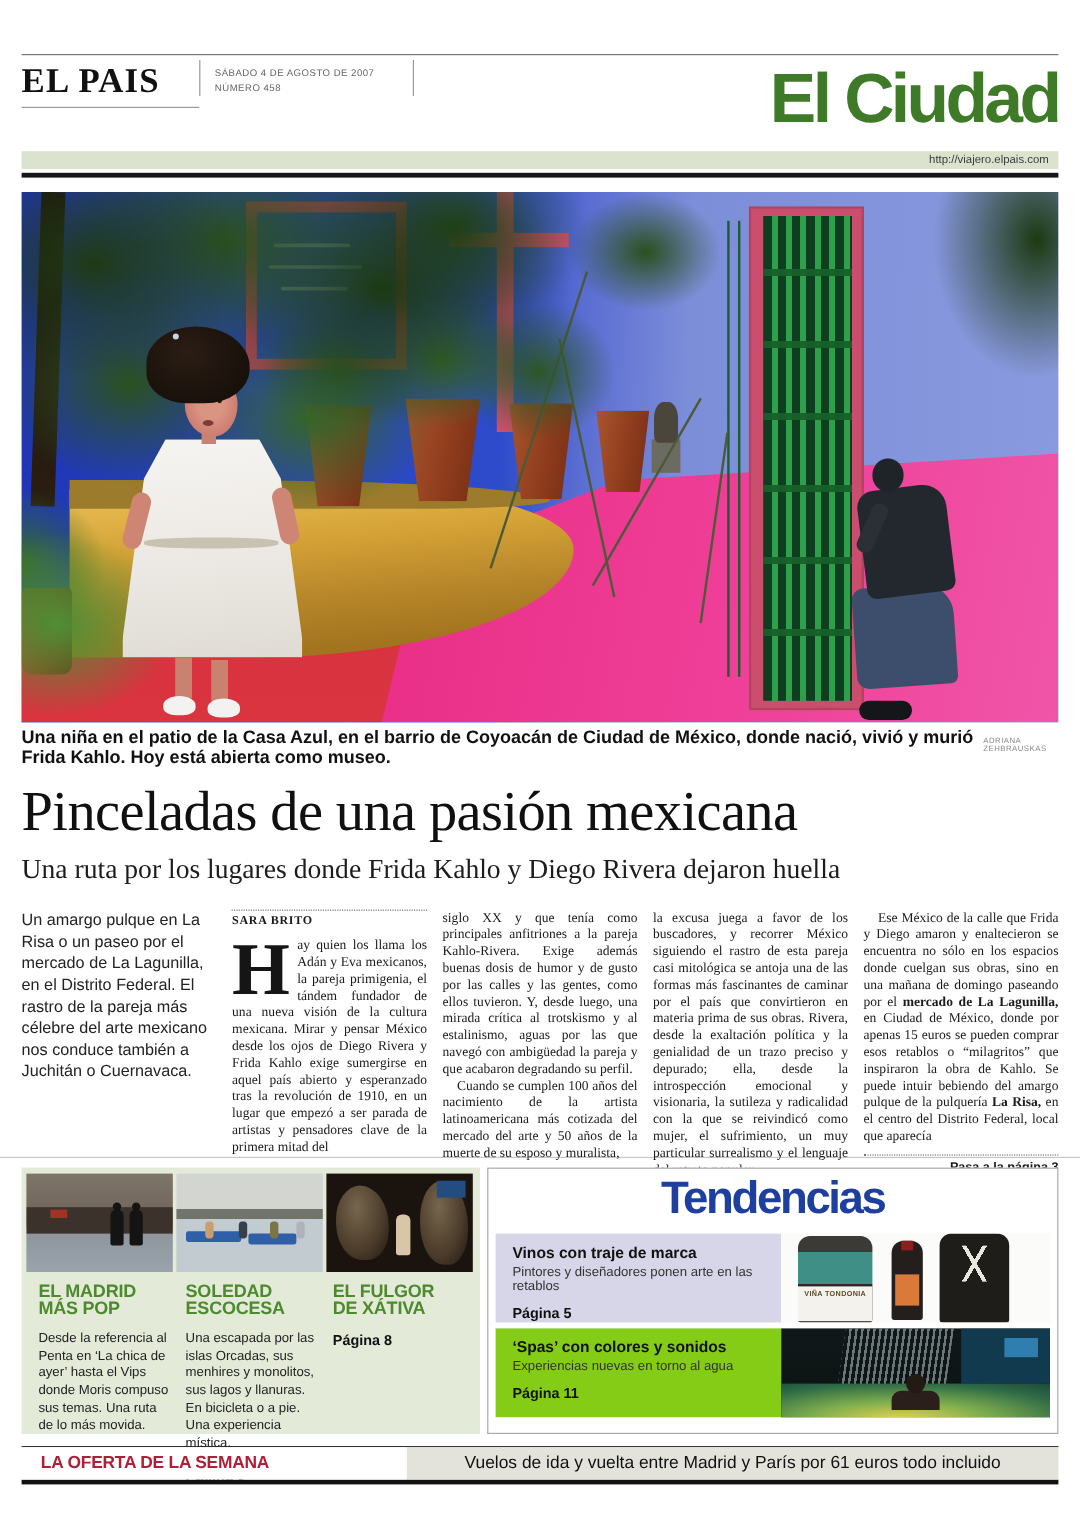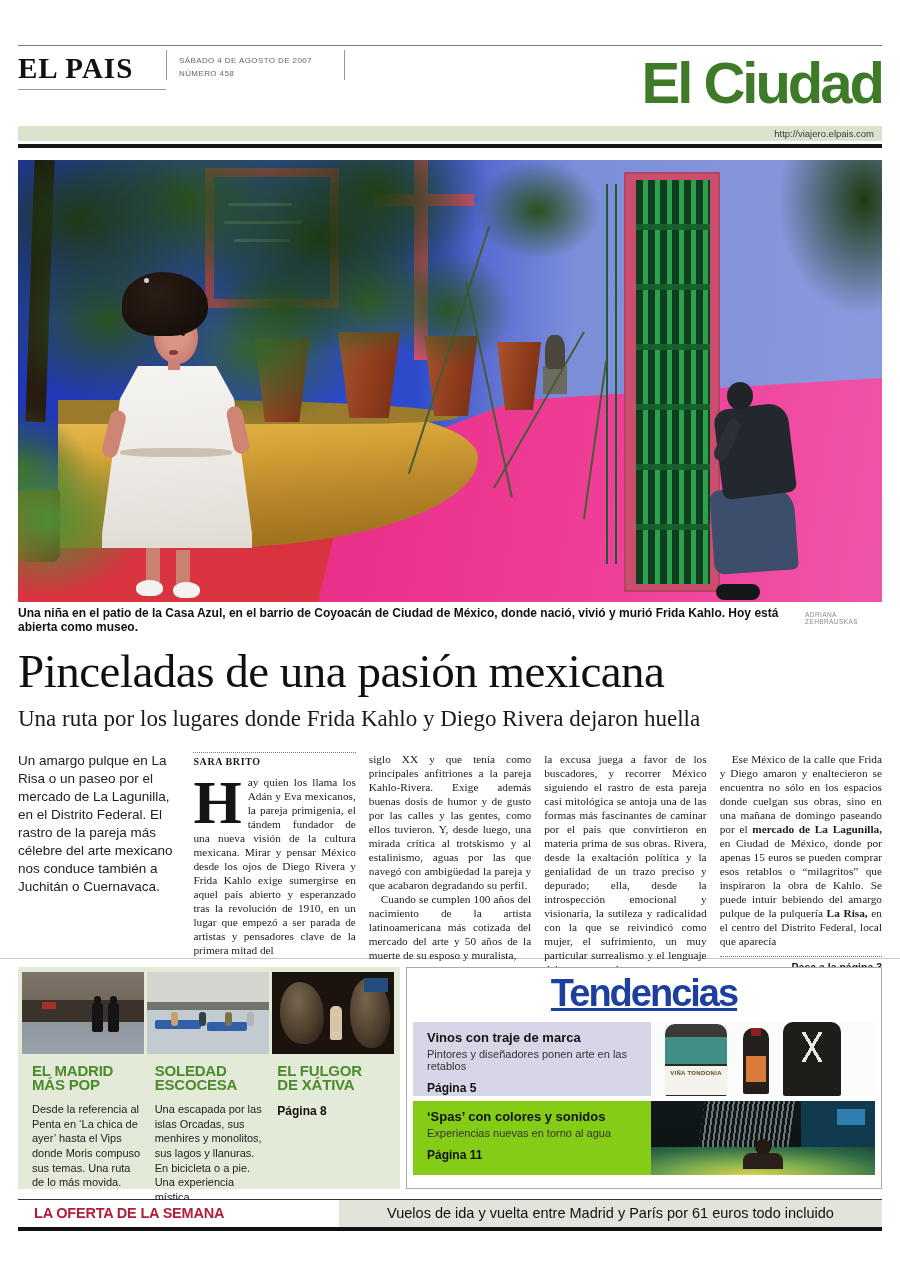--- a/index.html
+++ b/index.html
@@ -94,21 +94,21 @@
   .girl-arm{width:16px;height:48px;background:#cf8573;border-radius:8px;}
   .girl-arm.a1{left:88px;top:250px;transform:rotate(14deg);}
   .girl-arm.a2{left:212px;top:246px;transform:rotate(-12deg);}
   .girl-leg{width:14px;height:34px;background:#c98170;}
   .girl-leg.l1{left:128px;top:388px;} .girl-leg.l2{left:158px;top:390px;}
   .girl-shoe{width:27px;height:16px;background:#f2f2f0;border-radius:50% 50% 40% 40%;}
   .girl-shoe.s1{left:118px;top:420px;} .girl-shoe.s2{left:155px;top:422px;}
 
   
   .caption-row{margin:4px 18px 0;display:flex;justify-content:space-between;align-items:baseline;}
-  .caption{font-size:12px;font-weight:bold;color:#111;}
+  .caption{font-size:15px;font-weight:bold;color:#111;}
   .credit{font-size:6.5px;color:#8a8a8a;letter-spacing:.4px;}
   h1.headline{margin:14px 18px 0;font-family:"Liberation Serif",serif;font-weight:normal;font-size:47px;line-height:1.02;color:#101010;letter-spacing:-.5px;}
   h2.standfirst{margin:10px 18px 0;font-family:"Liberation Serif",serif;font-weight:normal;font-size:23px;color:#1c1c1c;}
 
   
   .article{margin:20px 18px 0;display:flex;gap:13px;height:192px;}
   .col{flex:1 1 0;min-width:0;}
   .intro{font-size:13.5px;line-height:1.33;color:#222;}
   .byline-block{border-top:1px dotted #777;padding-top:3px;margin-bottom:8px;
     font-family:"Liberation Serif",serif;font-weight:bold;font-size:10px;letter-spacing:.6px;}
@@ -145,21 +145,21 @@
   .t3 .sc.s2{left:78px;top:6px;width:40px;height:70px;}
   .t3 .kid{left:58px;top:34px;width:12px;height:34px;background:#d9c6a8;border-radius:5px 5px 2px 2px;}
   .t3 .screen{left:92px;top:6px;width:24px;height:14px;background:#234d80;}
   .teasers{display:flex;gap:14px;padding:10px 14px 0;}
   .teaser{flex:1 1 0;min-width:0;}
   .teaser h3{margin:0 0 10px;font-size:15px;line-height:.95;color:#4c8a2e;white-space:pre-line;letter-spacing:-.2px;}
   .teaser p{margin:0;font-size:11px;line-height:1.32;color:#222;}
   .teaser .page{margin-top:12px;font-weight:bold;font-size:12px;color:#111;}
 
   .bottom-right{flex:1 1 0;border:1px solid #aaa;background:#fff;padding:4px 6px 6px;}
-  .tend-title{text-align:center;font-size:38px;font-weight:bold;letter-spacing:-2px;color:#1d3fa0;line-height:1;margin:2px 0 10px;text-decoration:underline;}
+  .tend-title{text-align:center;font-size:38px;font-weight:bold;letter-spacing:-2px;color:#1d3fa0;line-height:1;margin:2px 0 10px;}
   .tend-row{display:flex;margin-top:5px;height:74px;}
   .tend-text{width:218px;padding:8px 6px 0 14px;}
   .tend-text .tt{font-weight:bold;font-size:13px;margin:0 0 3px;color:#111;}
   .tend-text .ts{font-size:11px;color:#333;margin:0;}
   .tend-text .tp{font-weight:bold;font-size:12px;margin-top:9px;color:#111;}
   .row1 .tend-text{background:#d6d6e8;}
   .row2 .tend-text{background:#84cc16;}
   .tend-photo{flex:1 1 0;position:relative;overflow:hidden;}
   .tend-photo *{position:absolute;}
   .wine{background:#fbfbfa;}

